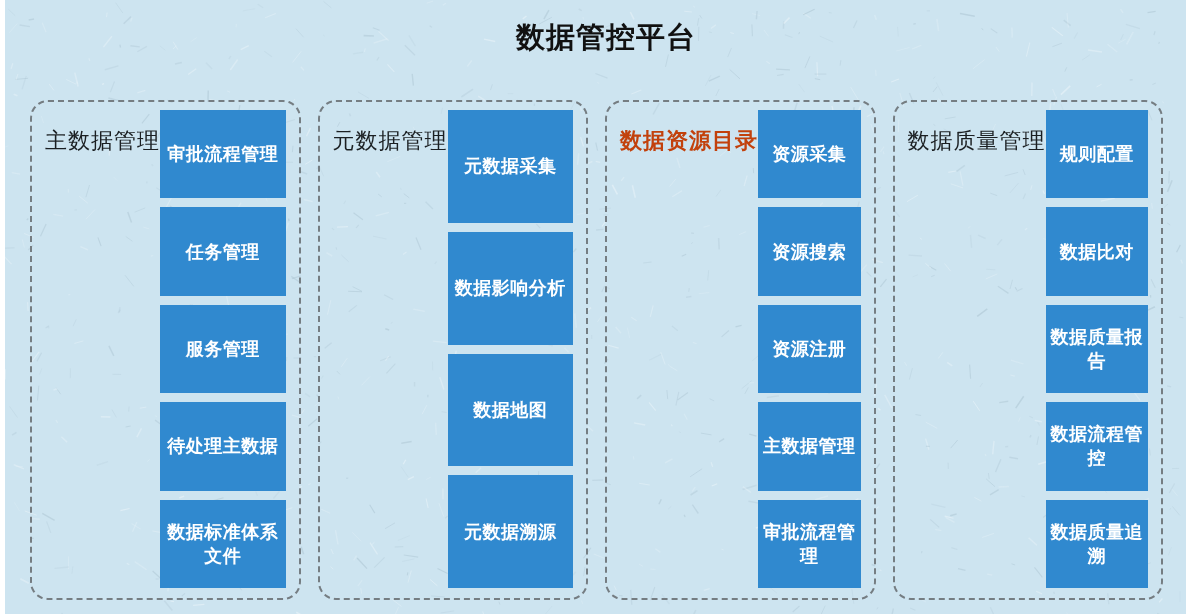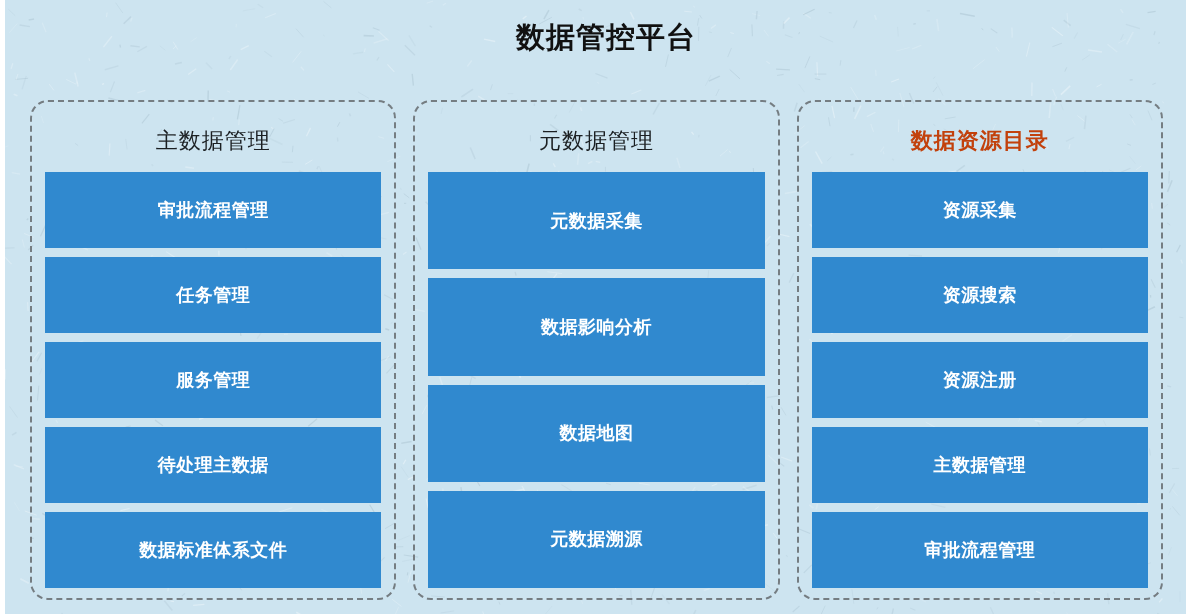--- a/index.html
+++ b/index.html
@@ -66,21 +66,21 @@
     display: flex;
     gap: 17px;
     z-index: 4;
   }
 
   .column {
     flex: 1 1 0;
     border: 2px dashed #757d82;
     border-radius: 18px;
     display: flex;
-    flex-direction: column;
+    flex-direction: row;
     align-items: stretch;
     padding: 8px 13px 10px 13px;
     justify-content: space-between;
   }
 
   .column-header {
     text-align: center;
     font-size: 22px;
     color: #1b1f22;
     font-weight: normal;
@@ -1051,15 +1051,25 @@
       <div class="column-header bold">数据资源目录</div>
       <div class="tiles">
         <div class="tile">资源采集</div>
         <div class="tile">资源搜索</div>
         <div class="tile">资源注册</div>
         <div class="tile">主数据管理</div>
         <div class="tile">审批流程管理</div>
       </div>
     </div>
 
+    <div class="column">
+      <div class="column-header">数据质量管理</div>
+      <div class="tiles">
+        <div class="tile">规则配置</div>
+        <div class="tile">数据比对</div>
+        <div class="tile">数据质量报告</div>
+        <div class="tile">数据流程管控</div>
+        <div class="tile">数据质量追溯</div>
+      </div>
+    </div>
 
   </div>
 </div>
 
 </body></html>

